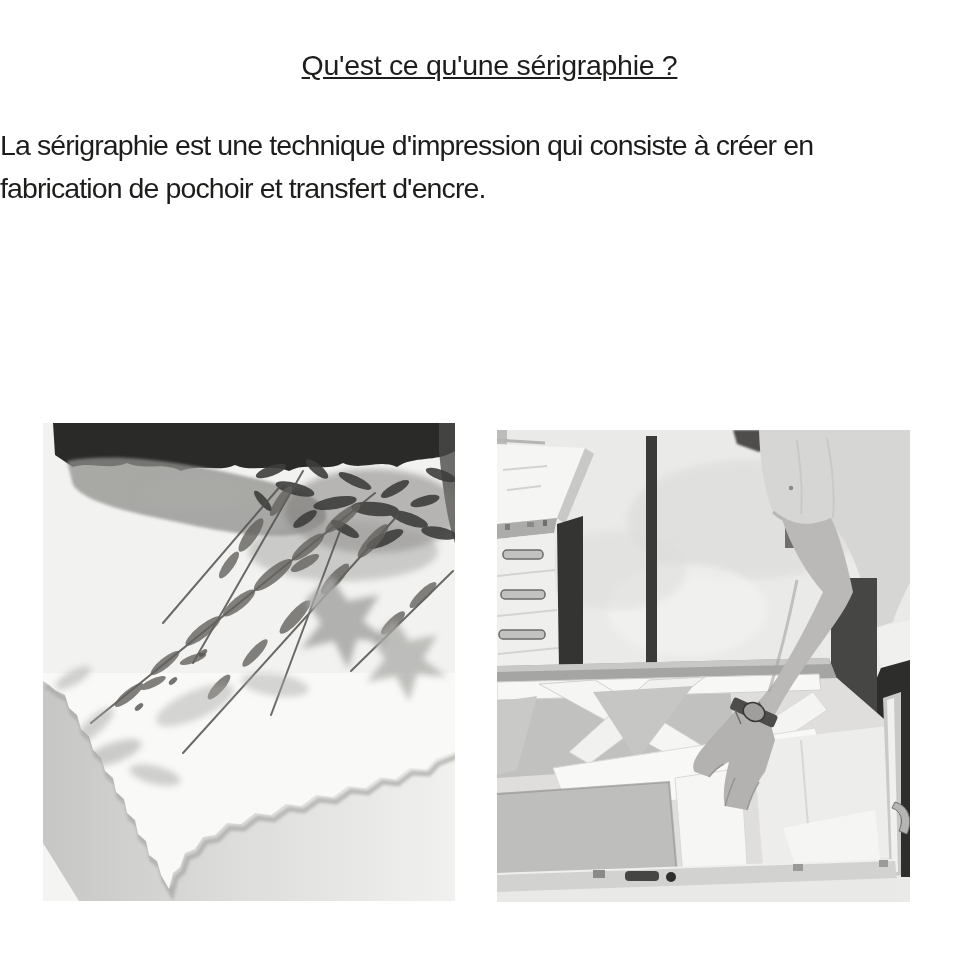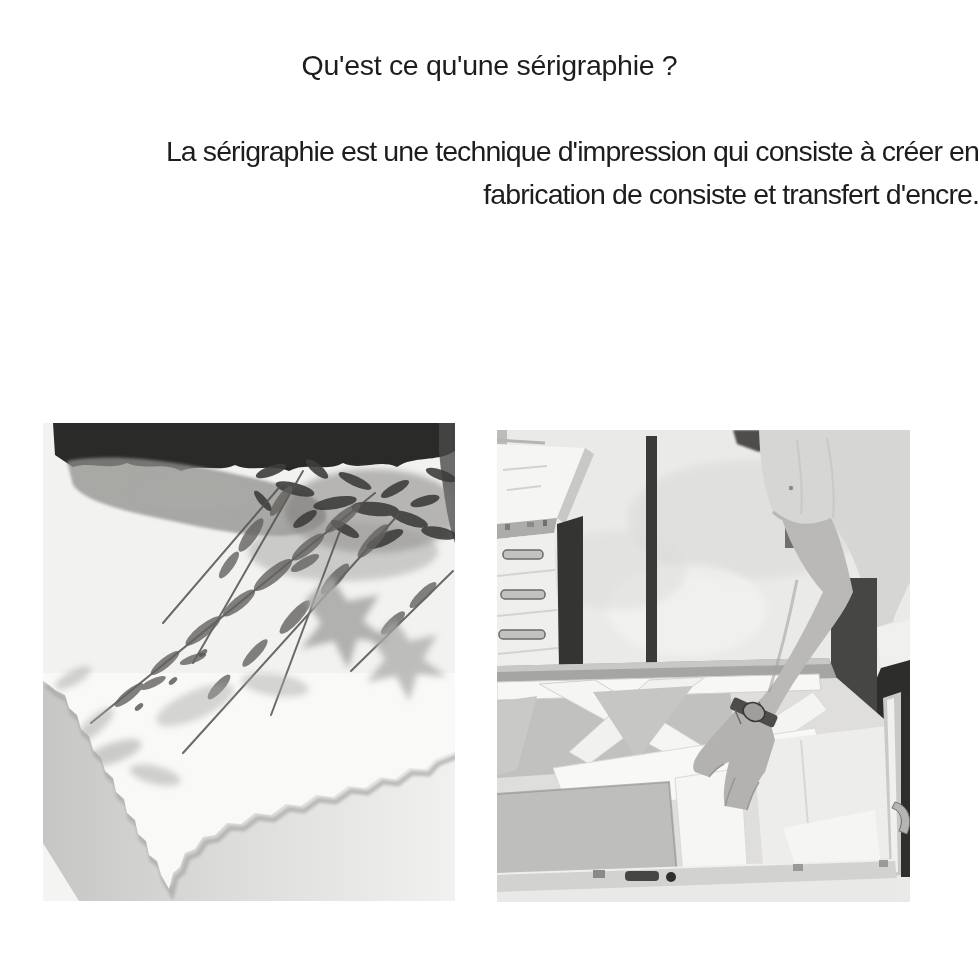--- a/index.html
+++ b/index.html
@@ -1,37 +1,37 @@
 <!DOCTYPE html>
 <html><head>
 <meta charset="utf-8">
 <style>
   html,body{margin:0;padding:0;background:#ffffff;}
   body{width:979px;height:979px;overflow:hidden;font-family:"Liberation Sans",sans-serif;}
   .page{position:relative;width:979px;height:979px;background:#ffffff;color:#1d1d1b;}
   .title{position:absolute;top:48px;left:0;width:100%;margin:0;text-align:center;
-         font-size:28.5px;font-weight:400;letter-spacing:-0.3px;line-height:34px;white-space:nowrap;}
-  .intro{position:absolute;top:130px;left:0;width:100%;margin:0;text-align:right;
+         font-size:28.5px;font-weight:400;letter-spacing:-0.3px;line-height:34px;white-space:nowrap;text-decoration:underline;}
+  .intro{position:absolute;top:124px;left:0;width:100%;margin:0;text-align:left;
          font-size:28.5px;font-weight:400;letter-spacing:-0.9px;line-height:42.5px;}
   .intro .line{display:block;white-space:nowrap;}
   figure.photo{position:absolute;margin:0;padding:0;}
   .photo-left{left:43px;top:423px;width:412px;height:478px;}
   .photo-right{left:497px;top:430px;width:413px;height:472px;}
   figure.photo svg{display:block;width:100%;height:100%;}
 </style>
 </head>
 <body>
 
 <div class="page">
 
   <h1 class="title">Qu'est ce qu'une sérigraphie ?</h1>
 
   <p class="intro">
     <span class="line">La sérigraphie est une technique d'impression qui consiste à créer en</span>
-    <span class="line">fabrication de consiste et transfert d'encre.</span>
+    <span class="line">fabrication de pochoir et transfert d'encre.</span>
   </p>
 
   <figure class="photo photo-left">
     <svg viewBox="0 0 412 478" role="img" aria-label="Photo noir et blanc : ombres de feuilles sur papier à bords frangés">
       <defs>
         <linearGradient id="lg-surf" x1="0" y1="0" x2="1" y2="0">
           <stop offset="0" stop-color="#c6c6c4"></stop>
           <stop offset="0.45" stop-color="#dcdcda"></stop>
           <stop offset="1" stop-color="#f1f1ef"></stop>
         </linearGradient>

